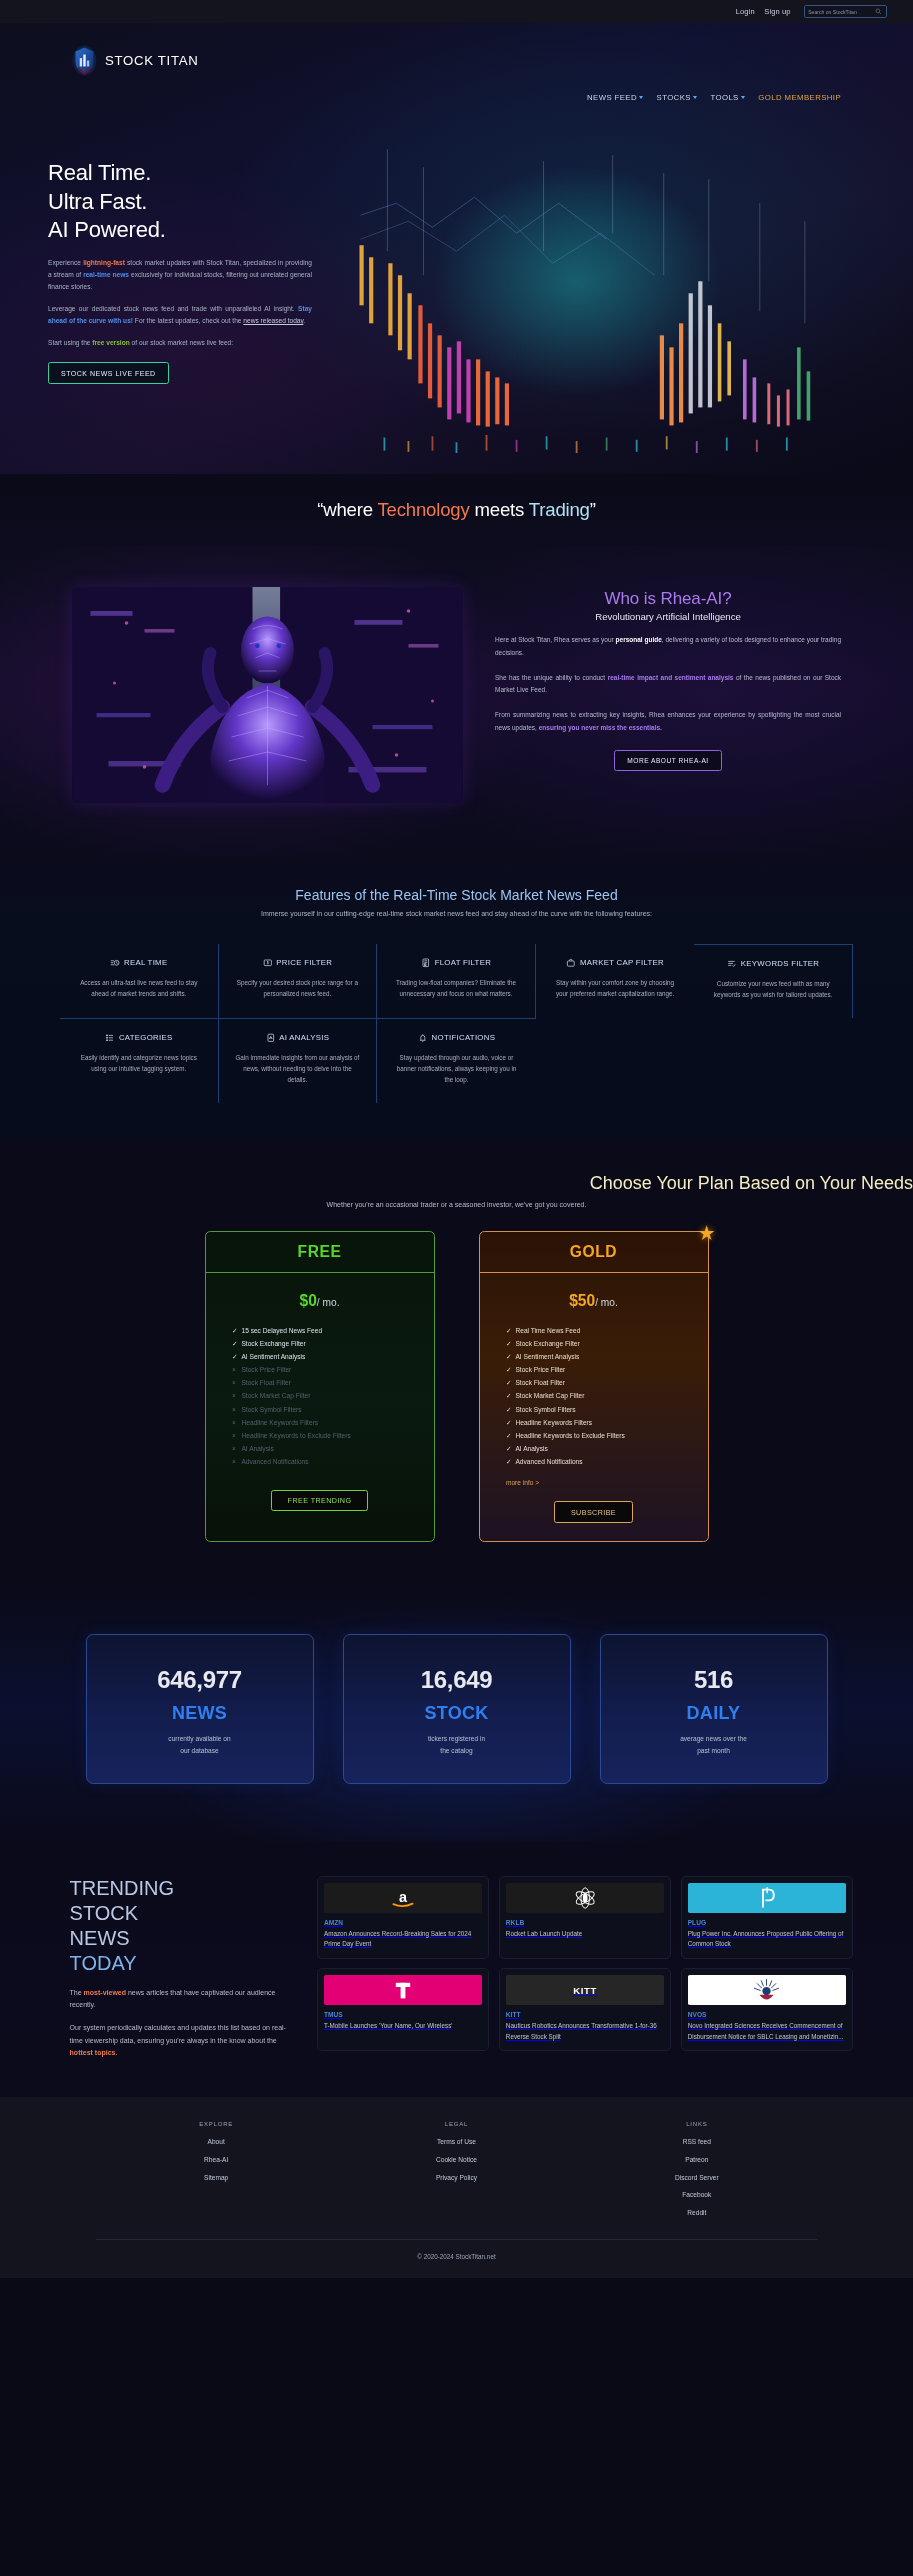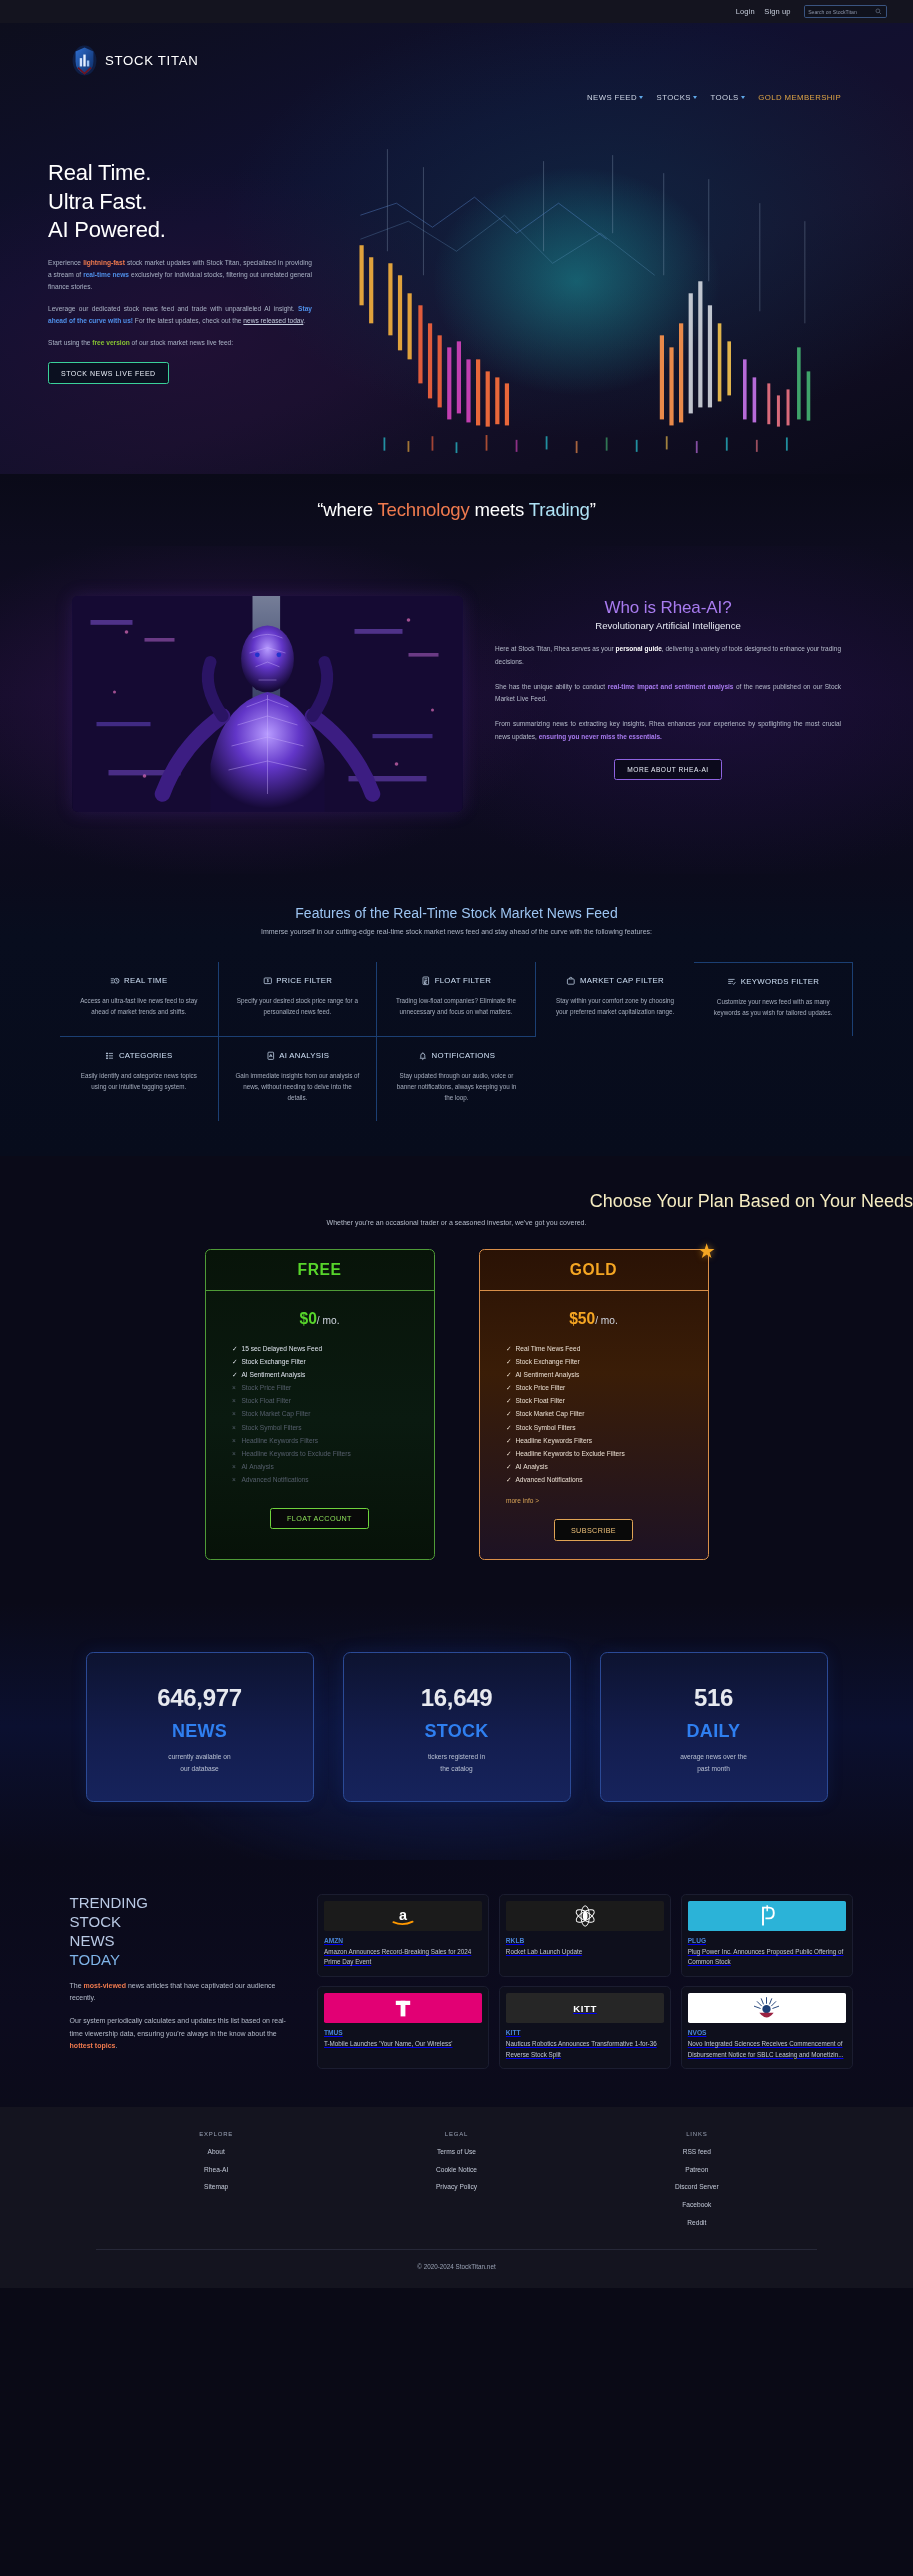--- a/index.html
+++ b/index.html
@@ -72,21 +72,21 @@
   .tagline .trade { color:#aee2f5; }
 
   
   .rhea {
     position:relative; padding:36px 0 48px;
     background:
       radial-gradient(457px 252px at 25% 48%, rgba(60,22,92,.55) 0%, rgba(10,10,24,0) 70%),
       radial-gradient(457px 252px at 78% 48%, rgba(40,18,80,.45) 0%, rgba(10,10,24,0) 72%),
       linear-gradient(180deg,#0d0c1e 0%,#120c26 45%,#0b0b1c 100%);
   }
-  .rhea-inner { width:769px; margin:14px auto; display:flex; gap:32px; align-items:flex-start; }
+  .rhea-inner { width:769px; margin:5px auto; display:flex; gap:32px; align-items:flex-start; }
   .rhea-img {
     width:391px; height:216px; border-radius:6px; flex:none;
     position:relative; overflow:hidden;
     background:radial-gradient(ellipse at 50% 40%, #6a3ad4 0%, #3a1c86 38%, #1a0d42 70%, #0e0828 100%);
     box-shadow:0 0 18px rgba(120,60,220,.18);
   }
   .rhea-txt { flex:1; padding-top:2.4px; }
   .rhea-h2 { font-size:17px; color:#a87bef; font-weight:400; text-align:center; letter-spacing:-0.1px; }
   .rhea-sub { font-size:9.6px; color:#e6e9f2; font-weight:300; text-align:center; margin-top:1.8px; }
   .rhea-p { font-size:6.5px; line-height:1.95; color:#b7bdcc; text-align:justify; margin-top:12px; }
@@ -172,21 +172,21 @@
     font-family:"Liberation Sans Narrow","Liberation Sans",sans-serif; }
   .stat-label { font-size:18px; font-weight:bold; color:#2f7ff0; margin-top:8.4px; letter-spacing:0.3px;
     font-family:"Liberation Sans Narrow","Liberation Sans",sans-serif; }
   .stat-desc { font-size:6.6px; line-height:1.8; color:#b8c0d2; margin-top:9.6px;
     font-family:"Liberation Sans Narrow","Liberation Sans",sans-serif; }
 
   
   .trending { padding:34px 0 38px; background:linear-gradient(180deg,#0a0a1a 0%,#0c0b1e 60%,#0b0b1a 100%); }
   .trending-inner { width:793px; margin:0 auto; display:flex; gap:23px; }
   .trend-left { width:234px; flex:none; padding-left:9.6px; }
-  .trend-h { font-size:15px; line-height:1.25; font-weight:300; color:#b9c9e4; }
+  .trend-h { font-size:20px; line-height:1.25; font-weight:300; color:#b9c9e4; }
   .trend-h .today { color:#7fb4e8; }
   .trend-p { font-size:7px; line-height:1.75; color:#b5bccb; margin-top:10.8px; }
   .trend-p + .trend-p { margin-top:10.8px; }
   .hot { color:#ef7a4e; font-weight:bold; }
   .cards { flex:1; display:grid; grid-template-columns:repeat(3,1fr); gap:9.6px; align-content:start; }
   .ncard { border:0.6px solid #1b1d30; border-radius:4.8px; background:#0e0f1c; padding:6px 6px 8.4px; }
   .nlogo { height:30px; border-radius:1.8px; display:flex; align-items:center; justify-content:center;
     overflow:hidden; font-weight:bold; }
   .nsym { font-size:6.6px; font-weight:bold; color:#4a86d8; margin-top:6px;
     font-family:"Liberation Sans Narrow","Liberation Sans",sans-serif; }
@@ -645,21 +645,21 @@
         <li class="li-off">
             <span class="mk">×</span>
             <span>AI Analysis</span>
           </li>
         <li class="li-off">
             <span class="mk">×</span>
             <span>Advanced Notifications</span>
           </li>
       </ul>
       <div class="plan-cta-wrap">
-        <a class="plan-cta" href="#">FLOAT ACCOUNT</a>
+        <a class="plan-cta" href="#">FREE TRENDING</a>
       </div>
     </div>
 
     <div class="plan gold">
       <span class="star">★</span>
       <div class="plan-head">
         <span class="plan-name">GOLD</span>
       </div>
       <div class="plan-price">
         <span class="amt">$50</span><span class="per">/ mo.</span>

